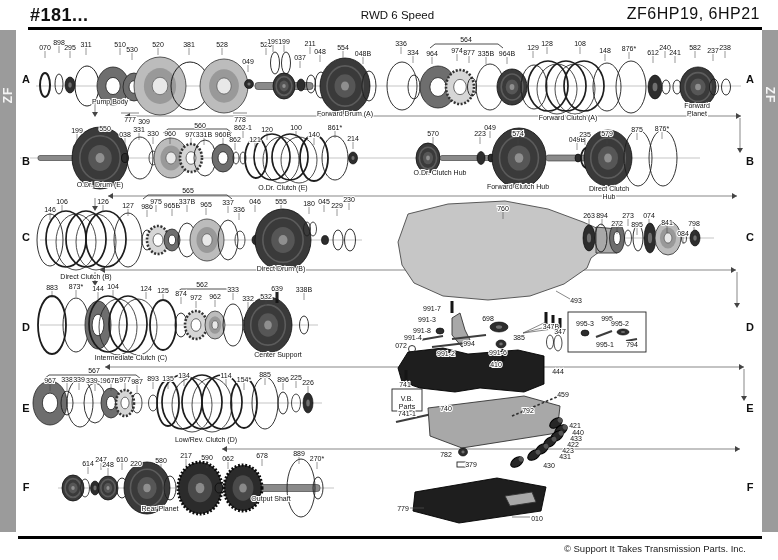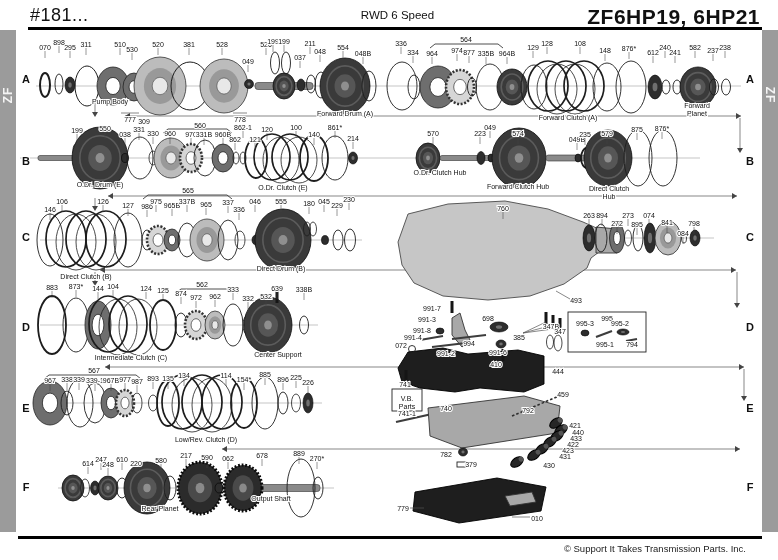--- a/index.html
+++ b/index.html
@@ -1,20 +1,20 @@
 <!DOCTYPE html>
 <html><head>
 <meta charset="utf-8">
 <style>
   html,body{margin:0;padding:0;}
   body{width:778px;height:560px;position:relative;background:#fff;overflow:hidden;
        font-family:"Liberation Sans", sans-serif;color:#111;}
-  .hdr-left{position:absolute;left:30px;top:5px;font-size:18px;font-weight:normal;letter-spacing:.5px;}
+  .hdr-left{position:absolute;left:30px;top:5px;font-size:18px;font-weight:bold;letter-spacing:.5px;}
   .hdr-center{position:absolute;left:0;right:0;top:9px;text-align:center;font-size:11.5px;padding-left:17px;}
-  .hdr-right{position:absolute;right:18px;top:5px;font-size:21px;font-weight:bold;letter-spacing:.5px;}
+  .hdr-right{position:absolute;right:18px;top:5px;font-size:16px;font-weight:normal;letter-spacing:.5px;}
   .top-rule{position:absolute;left:28px;top:27px;width:734px;height:3px;background:#000;}
   .bottom-rule{position:absolute;left:18px;top:536px;width:744px;height:3px;background:#000;}
   .zf-bar{position:absolute;top:30px;width:16px;height:502px;background:#9b9b9b;}
   .zf-bar.left{left:0;} .zf-bar.right{left:762px;}
   .zf-logo{position:absolute;top:58px;left:50%;color:#f4f4f4;font-weight:bold;font-size:12px;
            letter-spacing:1px;transform:translateX(-50%) rotate(-90deg);}
   .zf-bar.right .zf-logo{transform:translateX(-50%) rotate(90deg);}
   .footer{position:absolute;top:543px;right:32px;font-size:9.5px;color:#222;}
   svg#dg{position:absolute;left:0;top:0;}
 </style>

